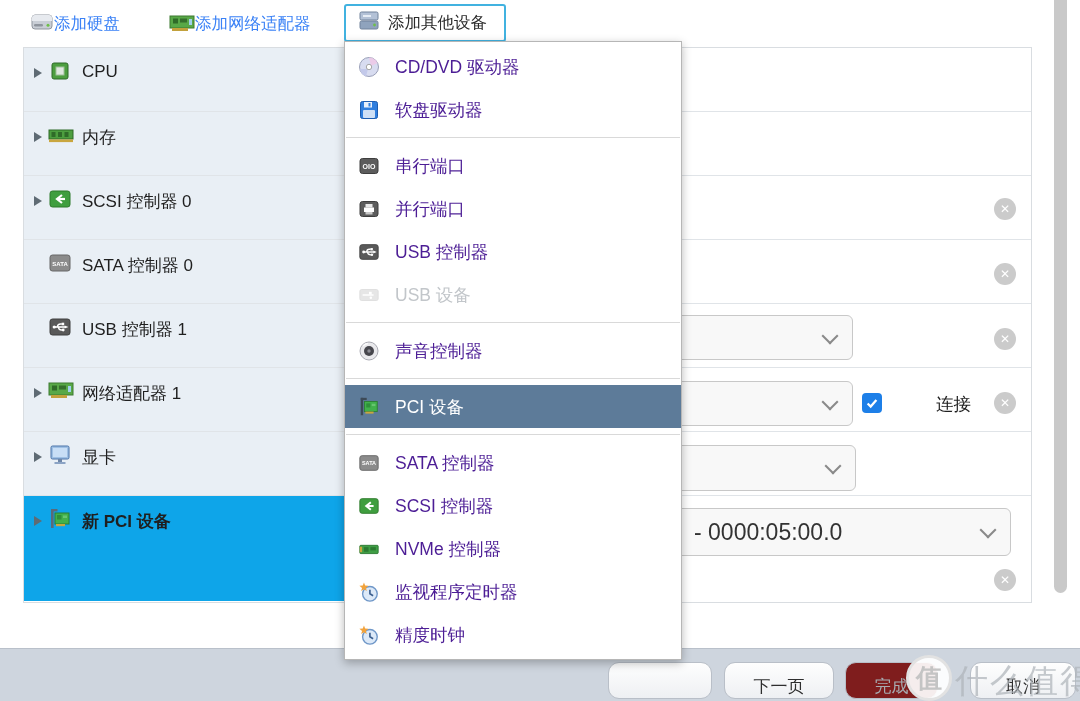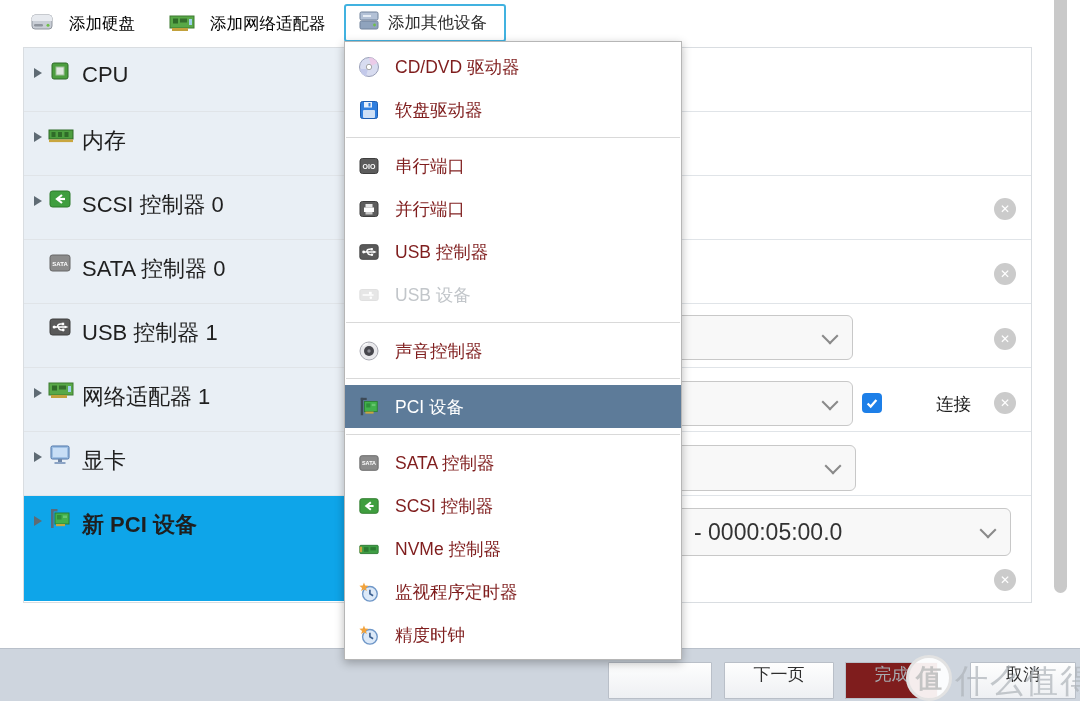--- a/index.html
+++ b/index.html
@@ -1,63 +1,63 @@
 <!DOCTYPE html>
 <html><head>
 <meta charset="utf-8">
 <style>
   html,body{margin:0;padding:0;background:#fff;}
   #screen{position:relative;width:1080px;height:701px;background:#fff;overflow:hidden;
           font-family:"Liberation Sans","DejaVu Sans",sans-serif;color:#1e1e1e;}
   
-  .tb-item{position:absolute;top:8px;height:32px;display:flex;align-items:center;gap:15px;
-           font-size:16.5px;color:#000000;cursor:pointer;}
+  .tb-item{position:absolute;top:8px;height:32px;display:flex;align-items:center;gap:0;
+           font-size:16.5px;color:#3b82f6;cursor:pointer;}
   #tb-hdd{left:30px;} #tb-nic{left:157px;padding-left:12px;}
   #tb-other{position:absolute;left:344px;top:4px;width:162px;height:38px;border:2px solid #41b2e0;
             border-radius:3px;background:#fff;display:flex;align-items:center;gap:8px;
             padding-left:12px;box-sizing:border-box;font-size:16.5px;color:#2a2a2a;cursor:pointer;}
   
   #hw-table{position:absolute;left:23px;top:47px;width:1007px;height:554px;
             border:1px solid #d9dde1;box-sizing:content-box;background:#fff;}
   .hw-row{position:relative;height:63px;border-bottom:1px solid #e0e4e8;}
   .hw-row:last-child{height:105px;border-bottom:none;}
   .hw-label{position:absolute;left:0;top:0;bottom:0;width:465px;background:#e9eff5;}
   .hw-row.added .hw-label{background:#0ea5e9;font-weight:bold;}
   .tri{position:absolute;left:10px;top:20px;width:0;height:0;
        border-left:8px solid #5f6b74;border-top:5px solid transparent;border-bottom:5px solid transparent;}
   .hw-icon{position:absolute;left:24px;top:11px;width:24px;height:24px;}
-  .hw-text{position:absolute;left:58px;top:14px;font-size:22px;color:#1f1f1f;white-space:nowrap;}
+  .hw-text{position:absolute;left:58px;top:14px;font-size:17px;color:#1f1f1f;white-space:nowrap;}
   
   .x-btn{position:absolute;left:970px;width:22px;height:22px;border-radius:50%;background:#cbcbcb;
          color:#fff;font-size:12px;font-weight:bold;display:flex;align-items:center;justify-content:center;
          cursor:pointer;user-select:none;}
   .sel{position:absolute;background:#f8f8f8;border:1px solid #c8c8c8;border-radius:6px;
        box-sizing:border-box;font-size:23px;color:#333;display:flex;align-items:center;}
   .chev{position:absolute;right:16px;top:50%;width:10px;height:10px;margin-top:-8px;
         border-right:2px solid #8a8a8a;border-bottom:2px solid #8a8a8a;transform:rotate(45deg);}
   .cbx{position:absolute;width:20px;height:20px;background:#1d7fe8;border-radius:4px;
        display:flex;align-items:center;justify-content:center;cursor:pointer;}
   .cbx svg{display:block;}
   .cbx-label{position:absolute;font-size:17.5px;color:#1f1f1f;margin-left:48px;}
   
   #menu{position:absolute;left:344px;top:41px;width:338px;background:#fff;border:1px solid #b6b6b6;
         box-shadow:0 3px 9px rgba(0,0,0,.28);z-index:10;padding:3px 0;box-sizing:border-box;}
   .m-item{height:43px;display:flex;align-items:center;gap:15px;padding-left:13px;font-size:17.5px;
-          color:#7f1d1d;cursor:pointer;}
+          color:#4c1d95;cursor:pointer;}
   .m-item .mi{width:22px;height:22px;flex:0 0 22px;}
   .m-item.sel-item{background:#5d7b99;color:#fff;}
   .m-item.disabled{color:#c2c6ca;}
   .m-item.disabled .mi{opacity:.38;}
   .m-sep{border-top:1px solid #d9d9d9;margin:6px 1px;}
   
   #footer{position:absolute;left:0;top:648px;width:1080px;height:53px;background:#ced5de;
           border-top:1px solid #b9c0ca;z-index:5;}
-  .btn{position:absolute;top:13px;height:37px;border:1px solid #b9bfc8;border-radius:1px;
+  .btn{position:absolute;top:13px;height:37px;border:1px solid #b9bfc8;border-radius:11px;
        background:linear-gradient(#fefefe,#eef0f3);font-size:17px;color:#2e2e2e;
-       display:flex;align-items:flex-start;justify-content:center;box-sizing:border-box;cursor:pointer;
+       display:flex;align-items:flex-end;justify-content:center;box-sizing:border-box;cursor:pointer;
        font-family:Liberation Mono, monospace;}
   .btn.disabled{color:#a7abb0;background:#7f1d1d;}
   
   #vscroll{position:absolute;left:1054px;top:-8px;width:13px;height:601px;border-radius:7px;
            background:#c9c9c9;z-index:4;cursor:pointer;}
   #wm-badge{position:absolute;left:906px;top:655px;width:46px;height:46px;border-radius:50%;
             background:rgba(255,255,255,.92);border:3px solid #e2e2e2;box-sizing:border-box;
             display:flex;align-items:center;justify-content:center;font-size:26px;font-weight:bold;
             color:#c4c4c4;z-index:20;pointer-events:none;}
   #wm-text{position:absolute;left:955px;top:659px;font-size:33px;letter-spacing:2px;

